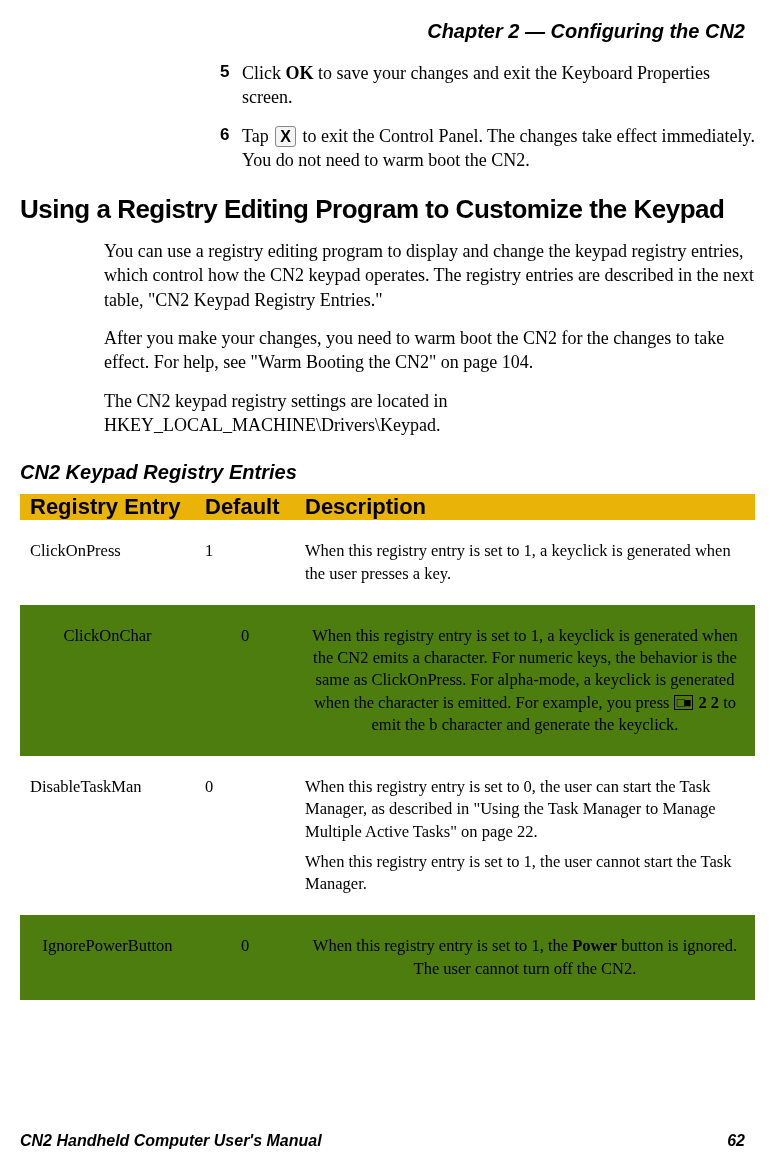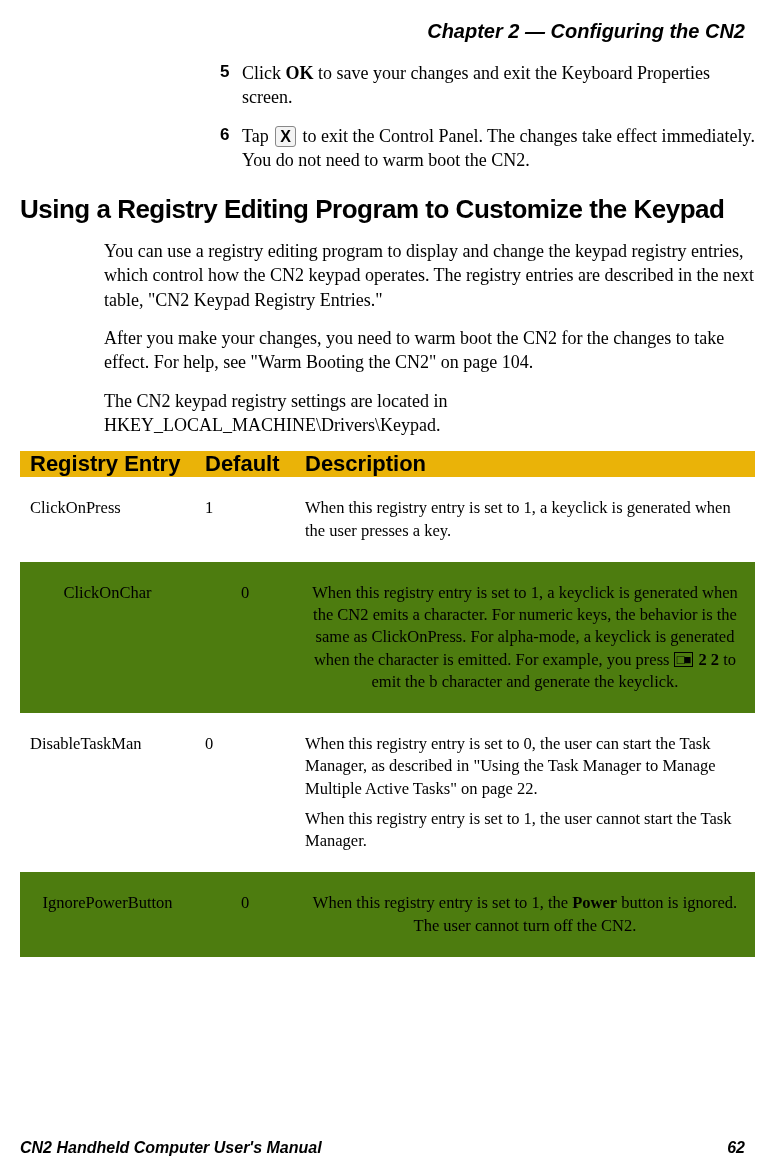--- a/index.html
+++ b/index.html
@@ -90,21 +90,21 @@
     table.reg-table tbody tr.alt td {
       background: #4d7c0f;
       text-align: center;
     }
     .col-entry { width: 175px; }
     .col-default { width: 100px; }
     .desc-block { margin-bottom: 8px; }
     .desc-block:last-child { margin-bottom: 0; }
     .footer {
       position: absolute;
-      bottom: 15px;
+      bottom: 22px;
       left: 20px;
       right: 30px;
       display: flex;
       justify-content: space-between;
       font-family: Arial, Helvetica, sans-serif;
       font-weight: bold;
       font-style: italic;
       font-size: 16px;
     }
     .sup { font-size: 0.7em; vertical-align: super; }
@@ -149,20 +149,21 @@
     </div>
 
   <div class="h1">Using a Registry Editing Program to Customize the Keypad</div>
 
   <div>
       <div class="body-para">You can use a registry editing program to display and change the keypad registry entries, which control how the CN2 keypad operates. The registry entries are described in the next table, "CN2 Keypad Registry Entries."</div>
       <div class="body-para">After you make your changes, you need to warm boot the CN2 for the changes to take effect. For help, see "Warm Booting the CN2" on page 104.</div>
       <div class="body-para">The CN2 keypad registry settings are located in HKEY_LOCAL_MACHINE\Drivers\Keypad.</div>
     </div>
 
+  <div class="h2-italic">CN2 Keypad Registry Entries</div>
 
   <table class="reg-table">
     <thead>
       <tr>
         <th class="col-entry">Registry Entry</th>
         <th class="col-default">Default</th>
         <th>Description</th>
       </tr>
     </thead>
     <tbody>

